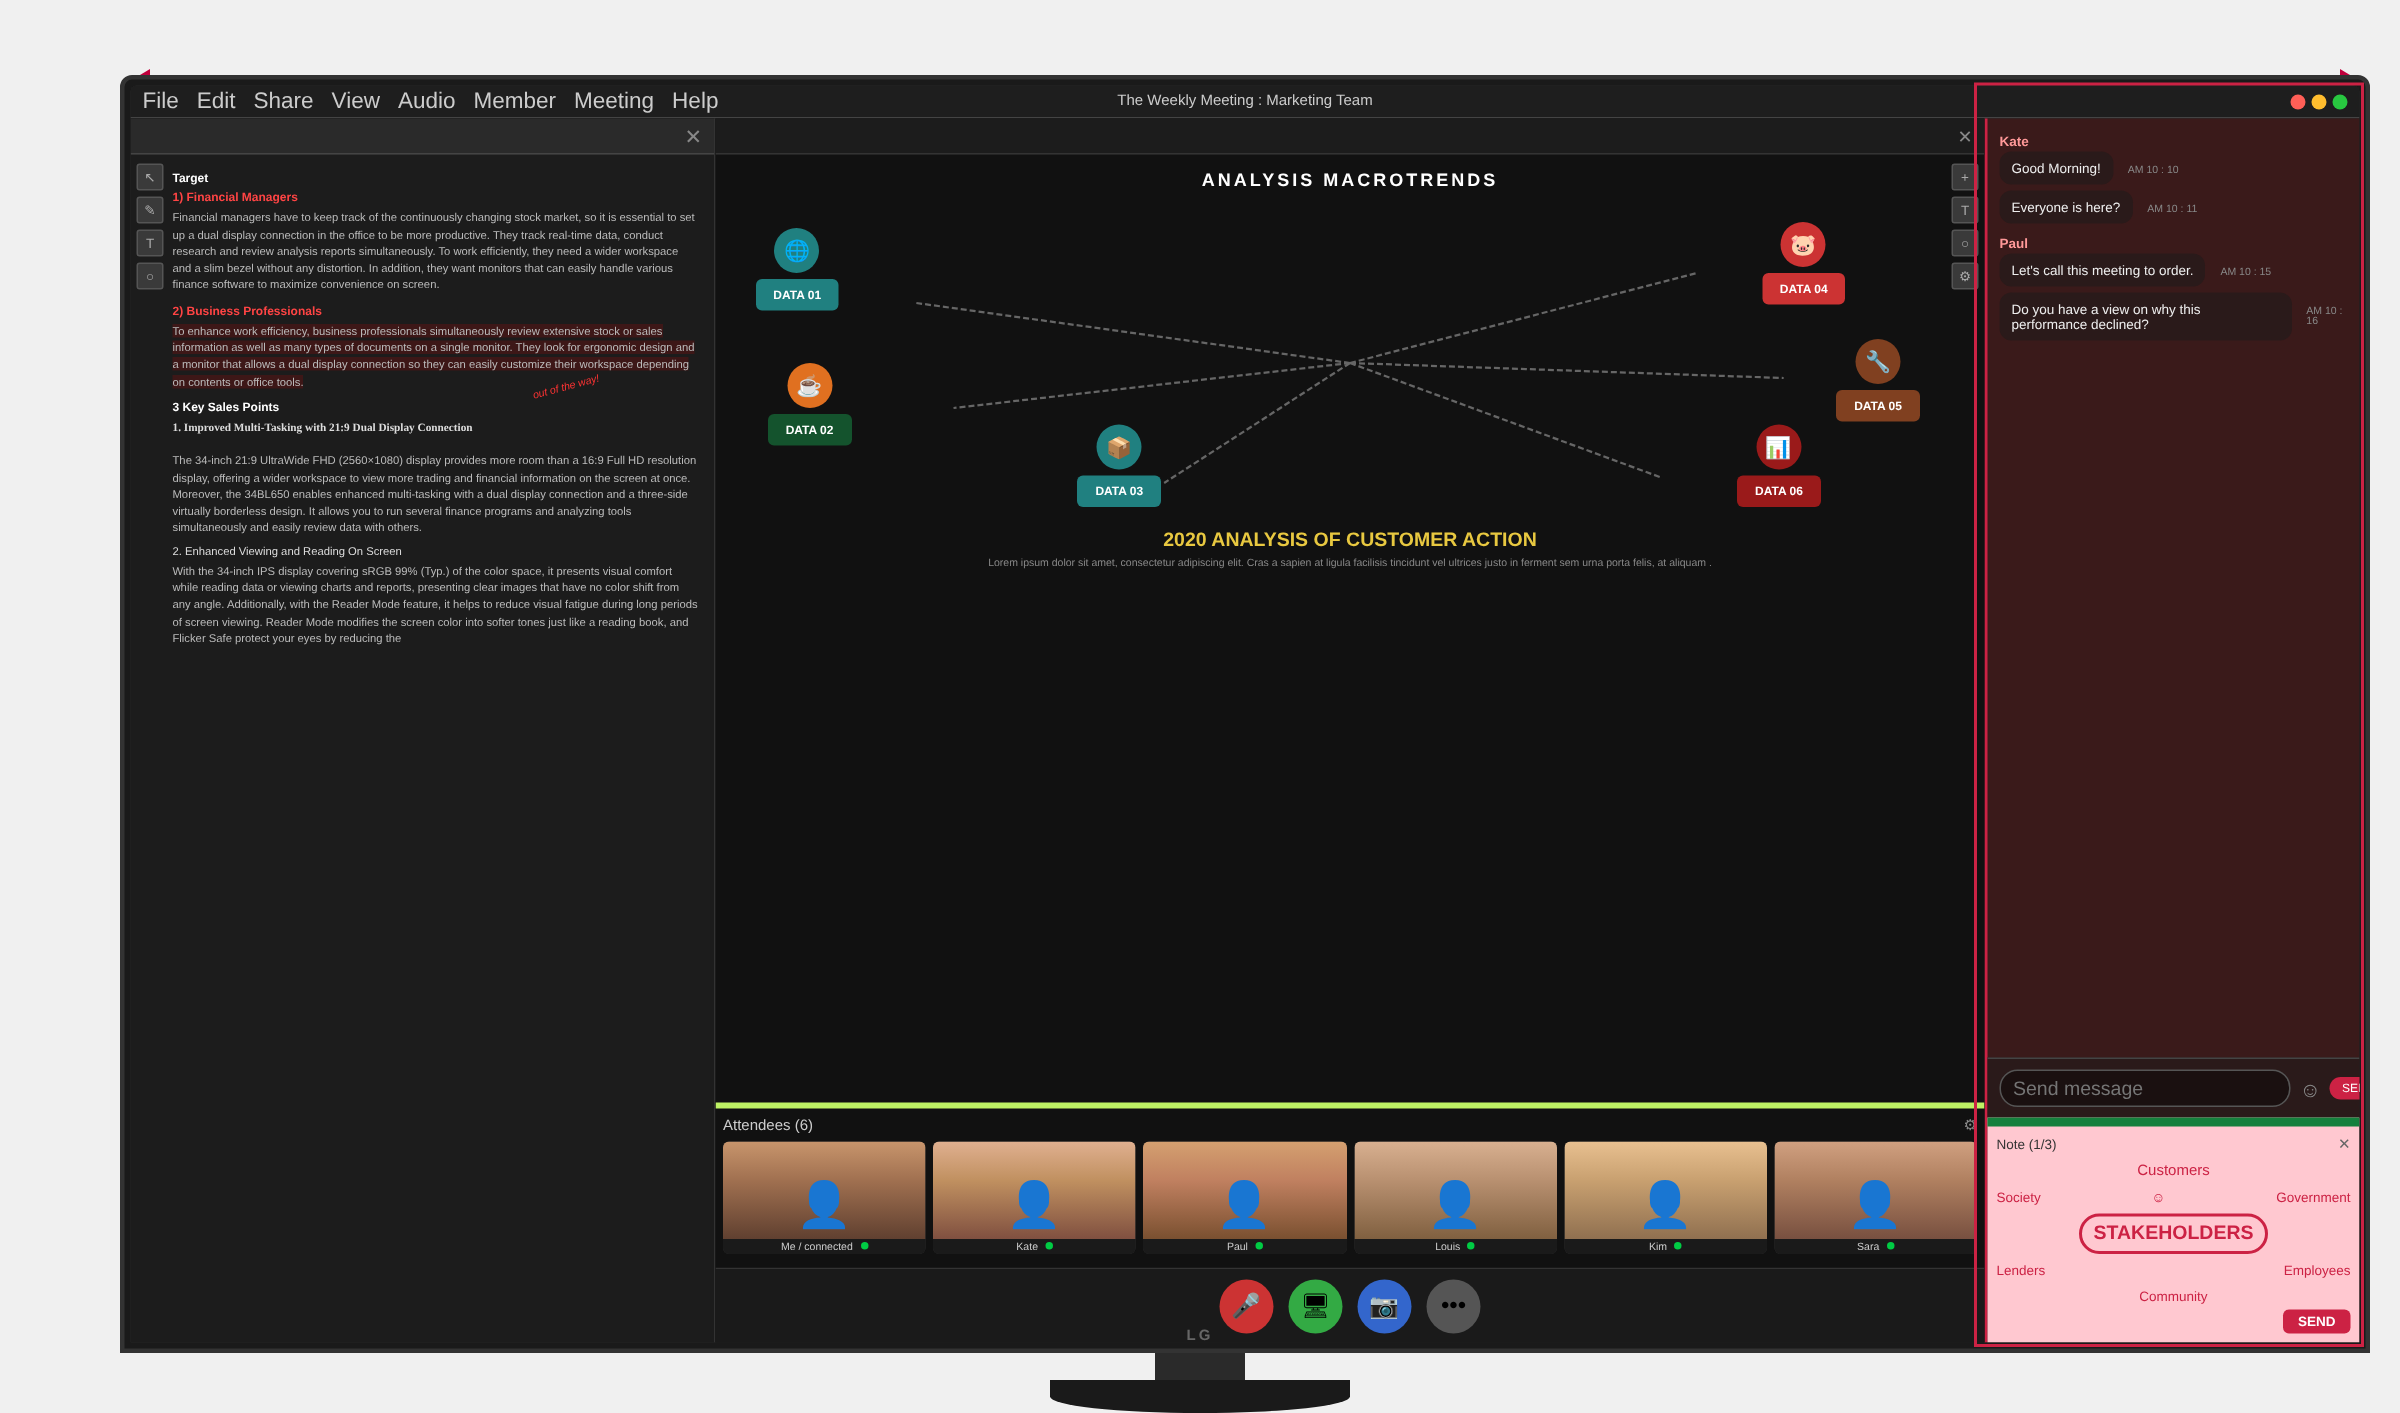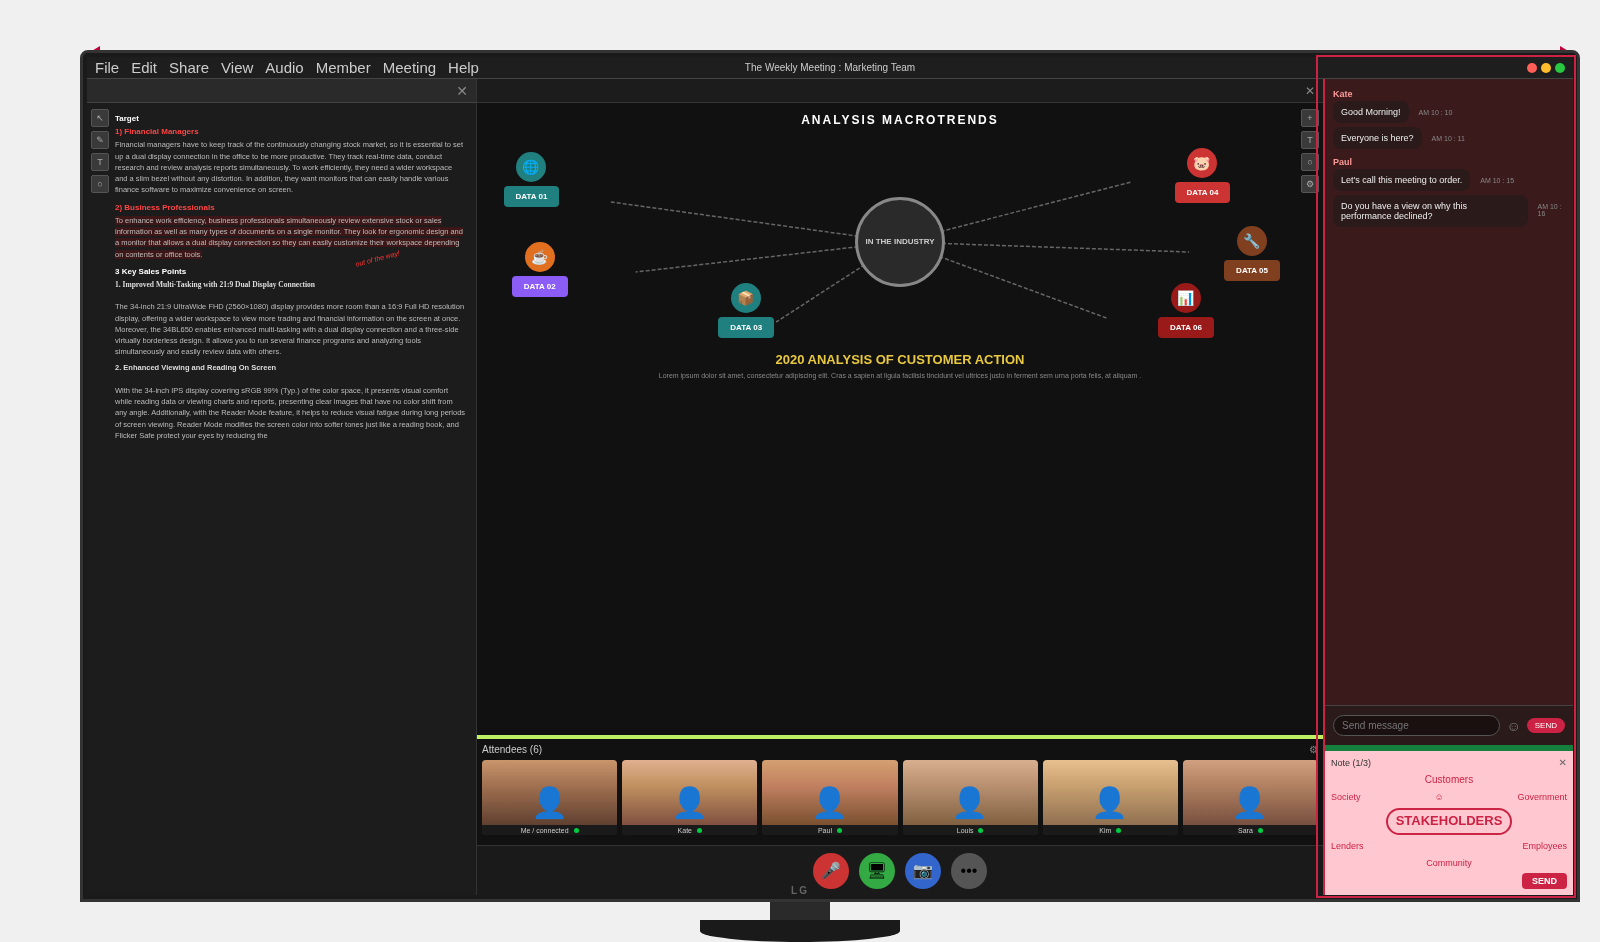--- a/index.html
+++ b/index.html
@@ -258,21 +258,21 @@
       align-items: center;
     }
     .bubble-shape {
       padding: 6px 12px;
       border-radius: 4px;
       color: white;
       font-size: 8px;
       font-weight: bold;
       position: relative;
     }
-    .bubble-orange { background: #8b5cf6; }
+    .bubble-orange { background: #14532d; }
     .bubble-red { background: #cc3333; }
     .bubble-teal { background: #208080; }
     .bubble-brown { background: #804020; }
     .bubble-dark-red { background: #9a1a1a; }
     .bubble-icon {
       width: 30px;
       height: 30px;
       border-radius: 50%;
       margin-bottom: 4px;
       display: flex;
@@ -410,21 +410,21 @@
       padding: 0 8px;
       gap: 6px;
     }
     .chat-input {
       flex: 1;
       background: #1a1010;
       border: 1px solid #555;
       border-radius: 12px;
       padding: 4px 8px;
       color: #ccc;
-      font-size: 10px;
+      font-size: 13px;
     }
     .send-btn-small {
       background: #cc2244;
       color: white;
       border: none;
       border-radius: 8px;
       padding: 3px 8px;
       font-size: 8px;
       cursor: pointer;
     }
@@ -612,21 +612,21 @@
             <div style="position:relative; margin-bottom:4px;">
               <div class="doc-subtitle">2) Business Professionals</div>
               <div style="font-size:7.5px; color:#bbb; line-height:1.5; margin-bottom:6px;">
                 <span style="background:rgba(255,0,0,0.15);">To enhance work efficiency, business professionals simultaneously review extensive stock or sales information as well as many types of documents on a single monitor. They look for ergonomic design and a monitor that allows a dual display connection so they can easily customize their workspace depending on contents or office tools.</span>
               </div>
             </div>
             <div class="doc-title">3 Key Sales Points</div>
             <div style="font-size:7.5px; color:#aaa; line-height:1.5; margin-bottom:4px;">
               <div style="font-weight:bold; color:#ddd; margin-bottom:11px;font-family:Liberation Serif, serif;">1. Improved Multi-Tasking with 21:9 Dual Display Connection</div>
               <div style="color:#bbb;">The 34-inch 21:9 UltraWide FHD (2560×1080) display provides more room than a 16:9 Full HD resolution display, offering a wider workspace to view more trading and financial information on the screen at once. Moreover, the 34BL650 enables enhanced multi-tasking with a dual display connection and a three-side virtually borderless design. It allows you to run several finance programs and analyzing tools simultaneously and easily review data with others.</div>
-              <div style="font-weight:bold; color:#ddd; margin-top:4px; margin-bottom:12px;">2. Enhanced Viewing and Reading On Screen</div>
+              <div style="font-weight:normal; color:#ddd; margin-top:4px; margin-bottom:2px;">2. Enhanced Viewing and Reading On Screen</div>
               <div style="color:#bbb;">With the 34-inch IPS display covering sRGB 99% (Typ.) of the color space, it presents visual comfort while reading data or viewing charts and reports, presenting clear images that have no color shift from any angle. Additionally, with the Reader Mode feature, it helps to reduce visual fatigue during long periods of screen viewing. Reader Mode modifies the screen color into softer tones just like a reading book, and Flicker Safe protect your eyes by reducing the</div>
             </div>
           </div>
         </div>
 
         <div class="center-panel">
           <div class="presentation-header">
             <div class="slide-tools">
               <div class="tool-btn">+</div>
               <div class="tool-btn">T</div>
@@ -643,23 +643,20 @@
               <svg width="100%" height="200" style="position:absolute;top:0;left:0;">
 
                 <line x1="50%" y1="50%" x2="15%" y2="30%" stroke="#666" stroke-width="1.5" stroke-dasharray="4,2"></line>
                 <line x1="50%" y1="50%" x2="18%" y2="65%" stroke="#666" stroke-width="1.5" stroke-dasharray="4,2"></line>
                 <line x1="50%" y1="50%" x2="35%" y2="90%" stroke="#666" stroke-width="1.5" stroke-dasharray="4,2"></line>
                 <line x1="50%" y1="50%" x2="78%" y2="20%" stroke="#666" stroke-width="1.5" stroke-dasharray="4,2"></line>
                 <line x1="50%" y1="50%" x2="85%" y2="55%" stroke="#666" stroke-width="1.5" stroke-dasharray="4,2"></line>
                 <line x1="50%" y1="50%" x2="75%" y2="88%" stroke="#666" stroke-width="1.5" stroke-dasharray="4,2"></line>
               </svg>
 
-              <div class="center-circle">
-                <div class="center-text">IN THE INDUSTRY</div>
-              </div>
 
               <div class="data-bubble" style="position:absolute; left:2%; top:5%;">
                 <div class="bubble-icon icon-teal">🌐</div>
                 <div class="bubble-shape bubble-teal">DATA 01</div>
               </div>
 
               <div class="data-bubble" style="position:absolute; left:3%; top:50%;">
                 <div class="bubble-icon icon-orange">☕</div>
                 <div class="bubble-shape bubble-orange">DATA 02</div>
               </div>

